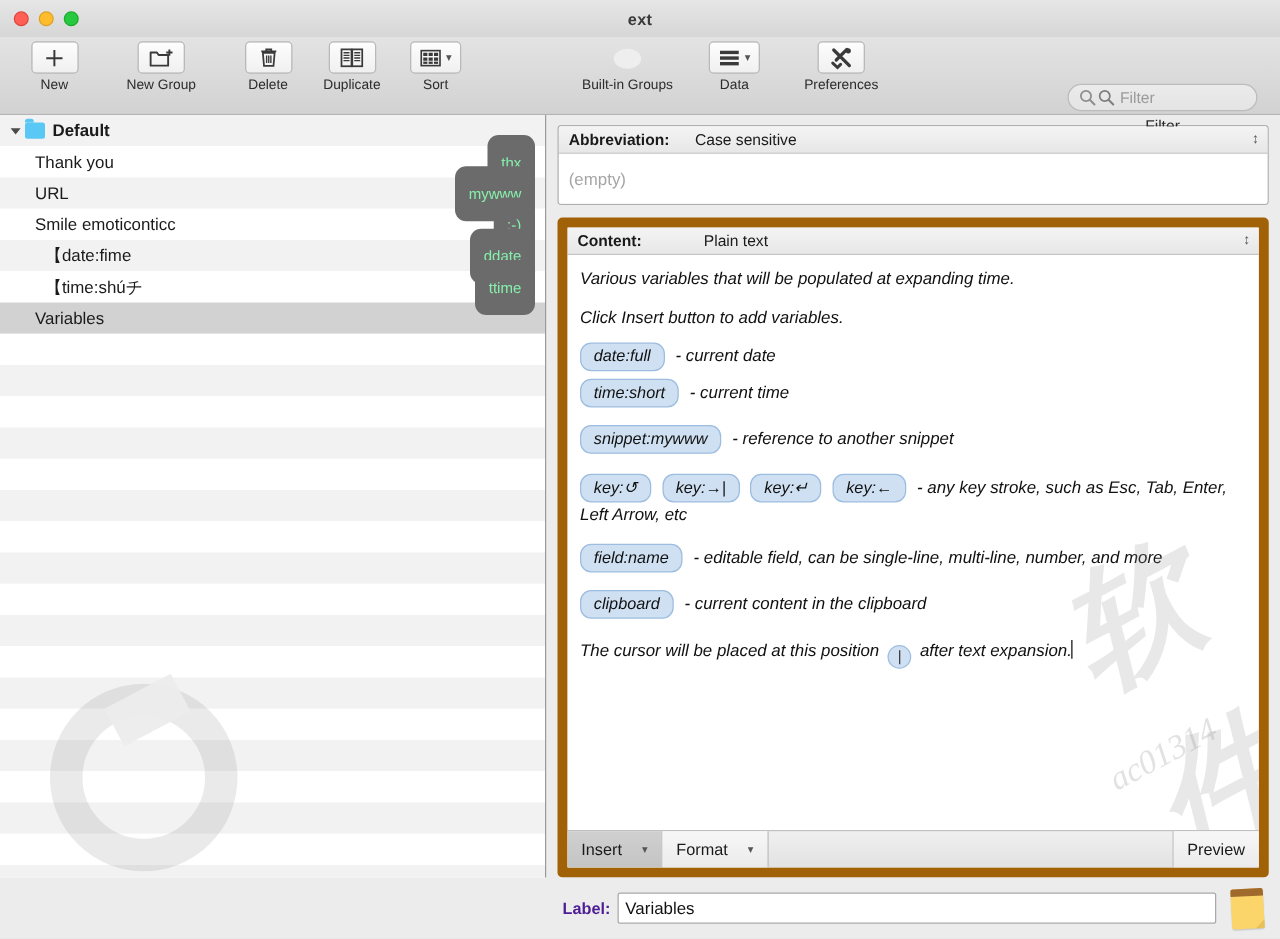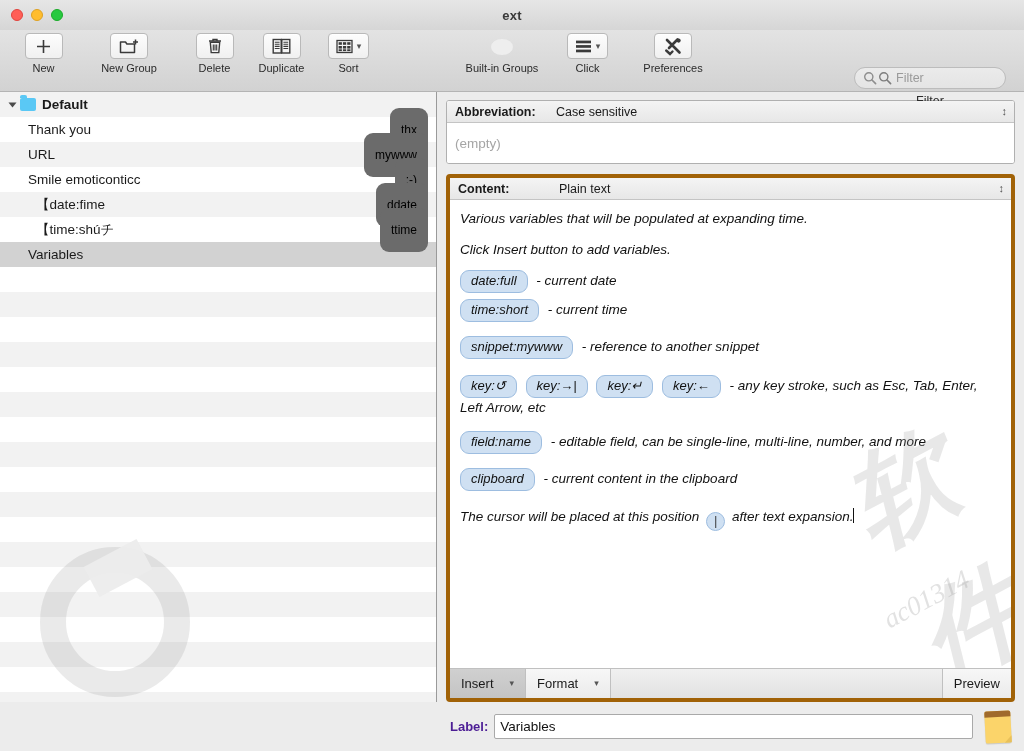--- a/index.html
+++ b/index.html
@@ -106,21 +106,21 @@
     background: #5ac8f5; position: relative; flex: 0 0 16px;
   }
   .folder:before {
     content:""; position:absolute; left:0; top:-3px; width:7px; height:3px;
     background:#5ac8f5; border-radius:2px 2px 0 0;
   }
   .rowtitle { flex: 1; white-space: nowrap; overflow: hidden; }
   .indent { padding-left: 28px; }
   .indent2 { padding-left: 36px; }
   .badge {
-    background: #6b6b6b; color: #000000;
+    background: #6b6b6b; color: #86efac;
     font-size: 12px; border-radius: 9px;
     padding: 15px 11px; white-space: nowrap;
   }
   .filler { display: flex; flex-direction: column; }
   .fill-row { height: 25px; }
   .fill-row.alt { background: #f2f2f2; }
   .fill-row.white { background: #fff; }
 
   
   .detail {
@@ -144,21 +144,21 @@
     position: absolute; right: 7px; font-size: 11px; color: #555;
     line-height: 1; letter-spacing: 0; text-align: center;
   }
   .abbr-field {
     height: 40px; display: flex; align-items: center; padding: 0 8px;
     font-size: 13.5px; color: #a5a5a5; background: #fff;
   }
 
   .content-panel {
     margin-top: 10px; flex: 1; min-height: 0;
-    border: 4px solid #a16207; border-radius: 4px;
+    border: 8px solid #a16207; border-radius: 4px;
     background: #fff; display: flex; flex-direction: column; overflow: hidden;
   }
   .content-body {
     flex: 1; background: #fff; padding: 9px 10px 4px 10px;
     font-size: 13.5px; color: #111; line-height: 1.45; overflow: hidden;
     position: relative;
     font-style: italic;
   }
   .cline { margin-bottom: 11px; }
   .token {
@@ -349,21 +349,21 @@
 
     <div class="tb-item">
       <div class="tb-btn">
         <svg class="ico" width="17" height="15" viewBox="0 0 17 15">
           <rect x="1" y="1.6" width="15" height="2.7" fill="#3a3a3a"></rect>
           <rect x="1" y="6.1" width="15" height="2.7" fill="#3a3a3a"></rect>
           <rect x="1" y="10.6" width="15" height="2.7" fill="#3a3a3a"></rect>
         </svg>
         <span class="chev">▾</span>
       </div>
-      <div class="tb-label">Click</div>
+      <div class="tb-label">Data</div>
     </div>
 
     <div class="tb-item wide">
       <div class="tb-btn">
         <svg class="ico" width="19" height="19" viewBox="0 0 19 19">
           <path d="M3 3 L15.5 15.5 M13.5 2.5 L5 11" stroke="#3a3a3a" stroke-width="2.6" stroke-linecap="round"></path>
           <path d="M2.2 13.5 L6 17 L8.5 14.5" stroke="#3a3a3a" stroke-width="2.4" fill="none" stroke-linecap="round"></path>
           <circle cx="14.6" cy="3.6" r="2.1" fill="#3a3a3a"></circle>
         </svg>
       </div>

